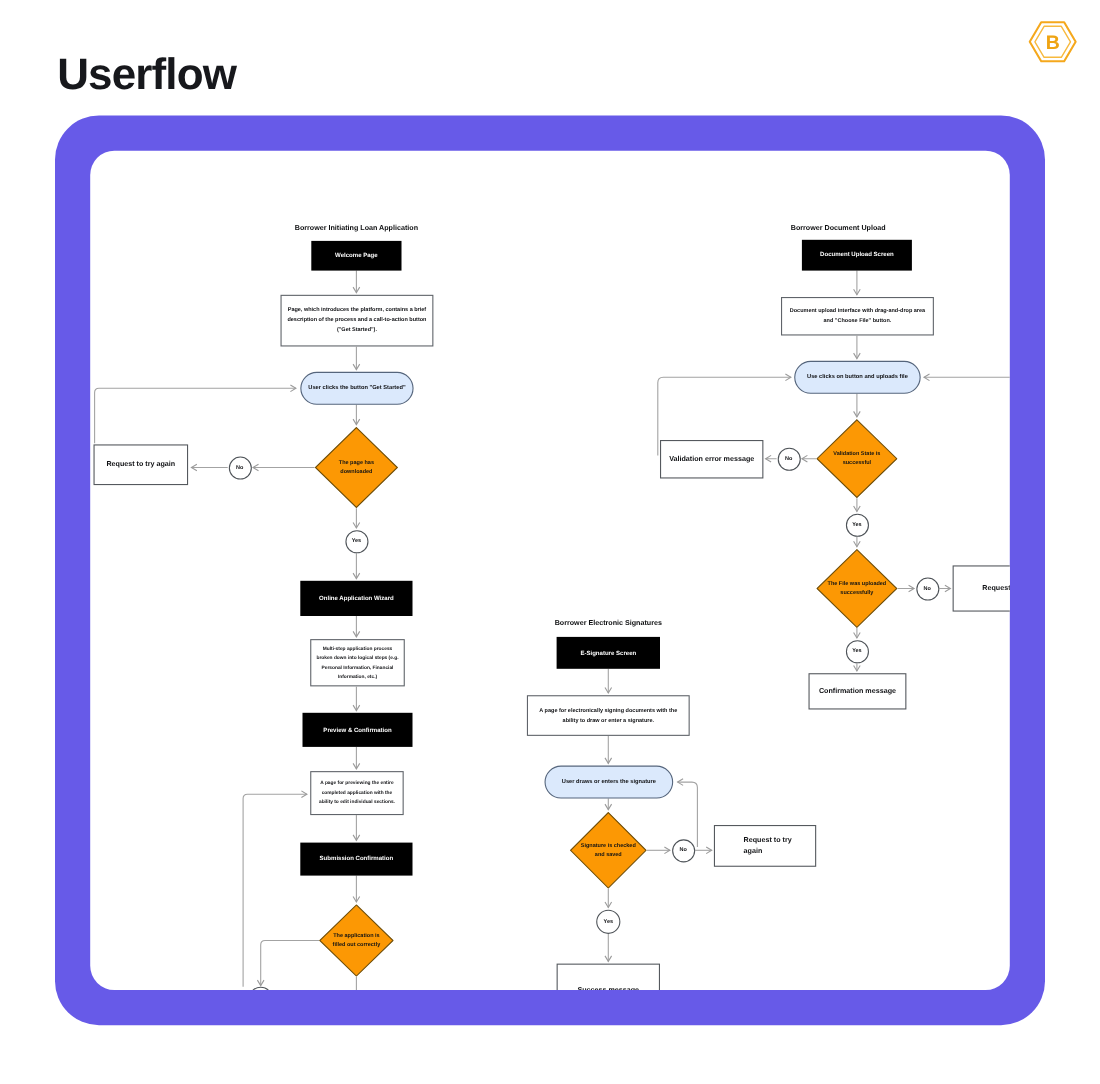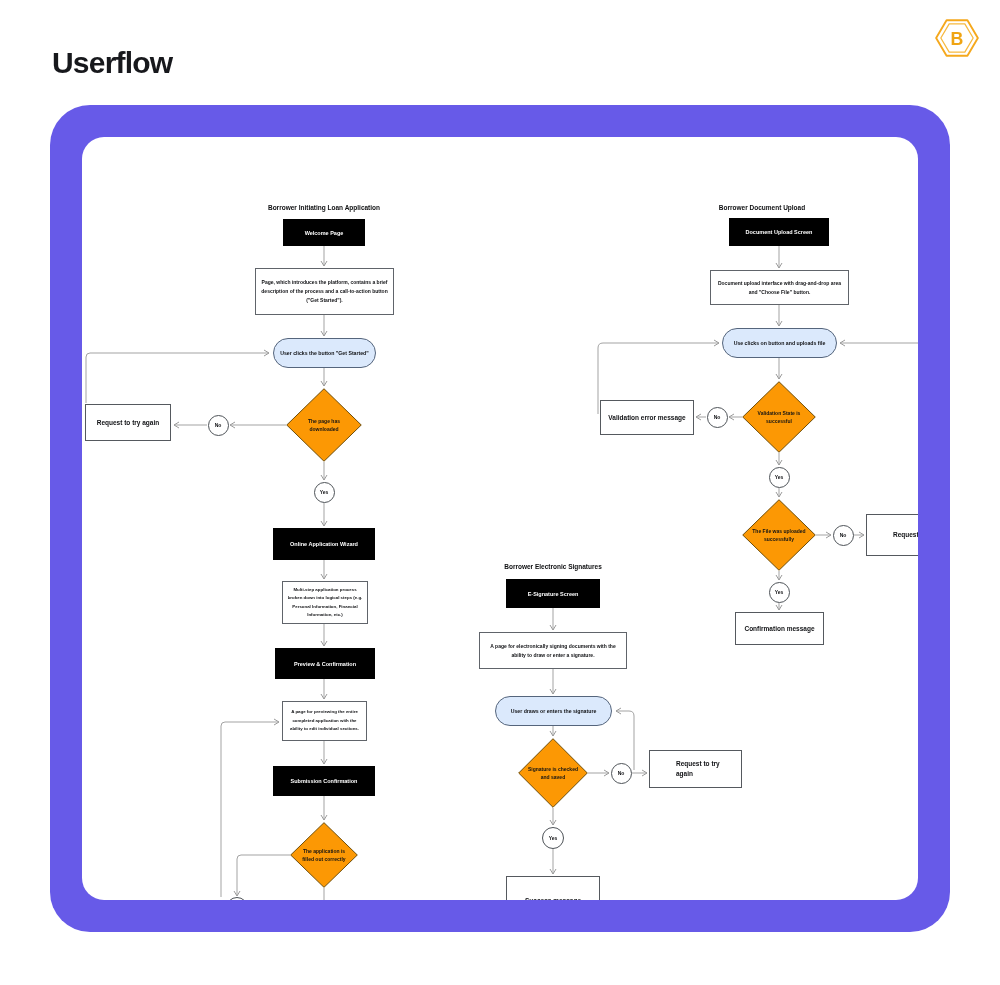--- a/index.html
+++ b/index.html
@@ -1,21 +1,21 @@
 <!DOCTYPE html>
 <html><head>
 <meta charset="utf-8">
 <style>
   html,body{margin:0;padding:0;}
   body{
     width:1000px;height:985px;position:relative;overflow:hidden;
     background:#ffffff;font-family:"Liberation Sans",sans-serif;
   }
   .page-title{
-    position:absolute;left:52px;top:46px;font-size:30px;font-weight:700;
+    position:absolute;left:52px;top:46px;font-size:40px;font-weight:700;
     color:#17181c;letter-spacing:-0.8px;
   }
   .logo{position:absolute;left:933px;top:14px;width:48px;height:48px;}
   .frame{
     position:absolute;left:50px;top:105px;width:900px;height:827px;
     background:#675AE8;border-radius:40px;
   }
   .inner{
     position:absolute;left:32px;top:32px;width:836px;height:763px;
     background:#ffffff;border-radius:22px;overflow:hidden;

